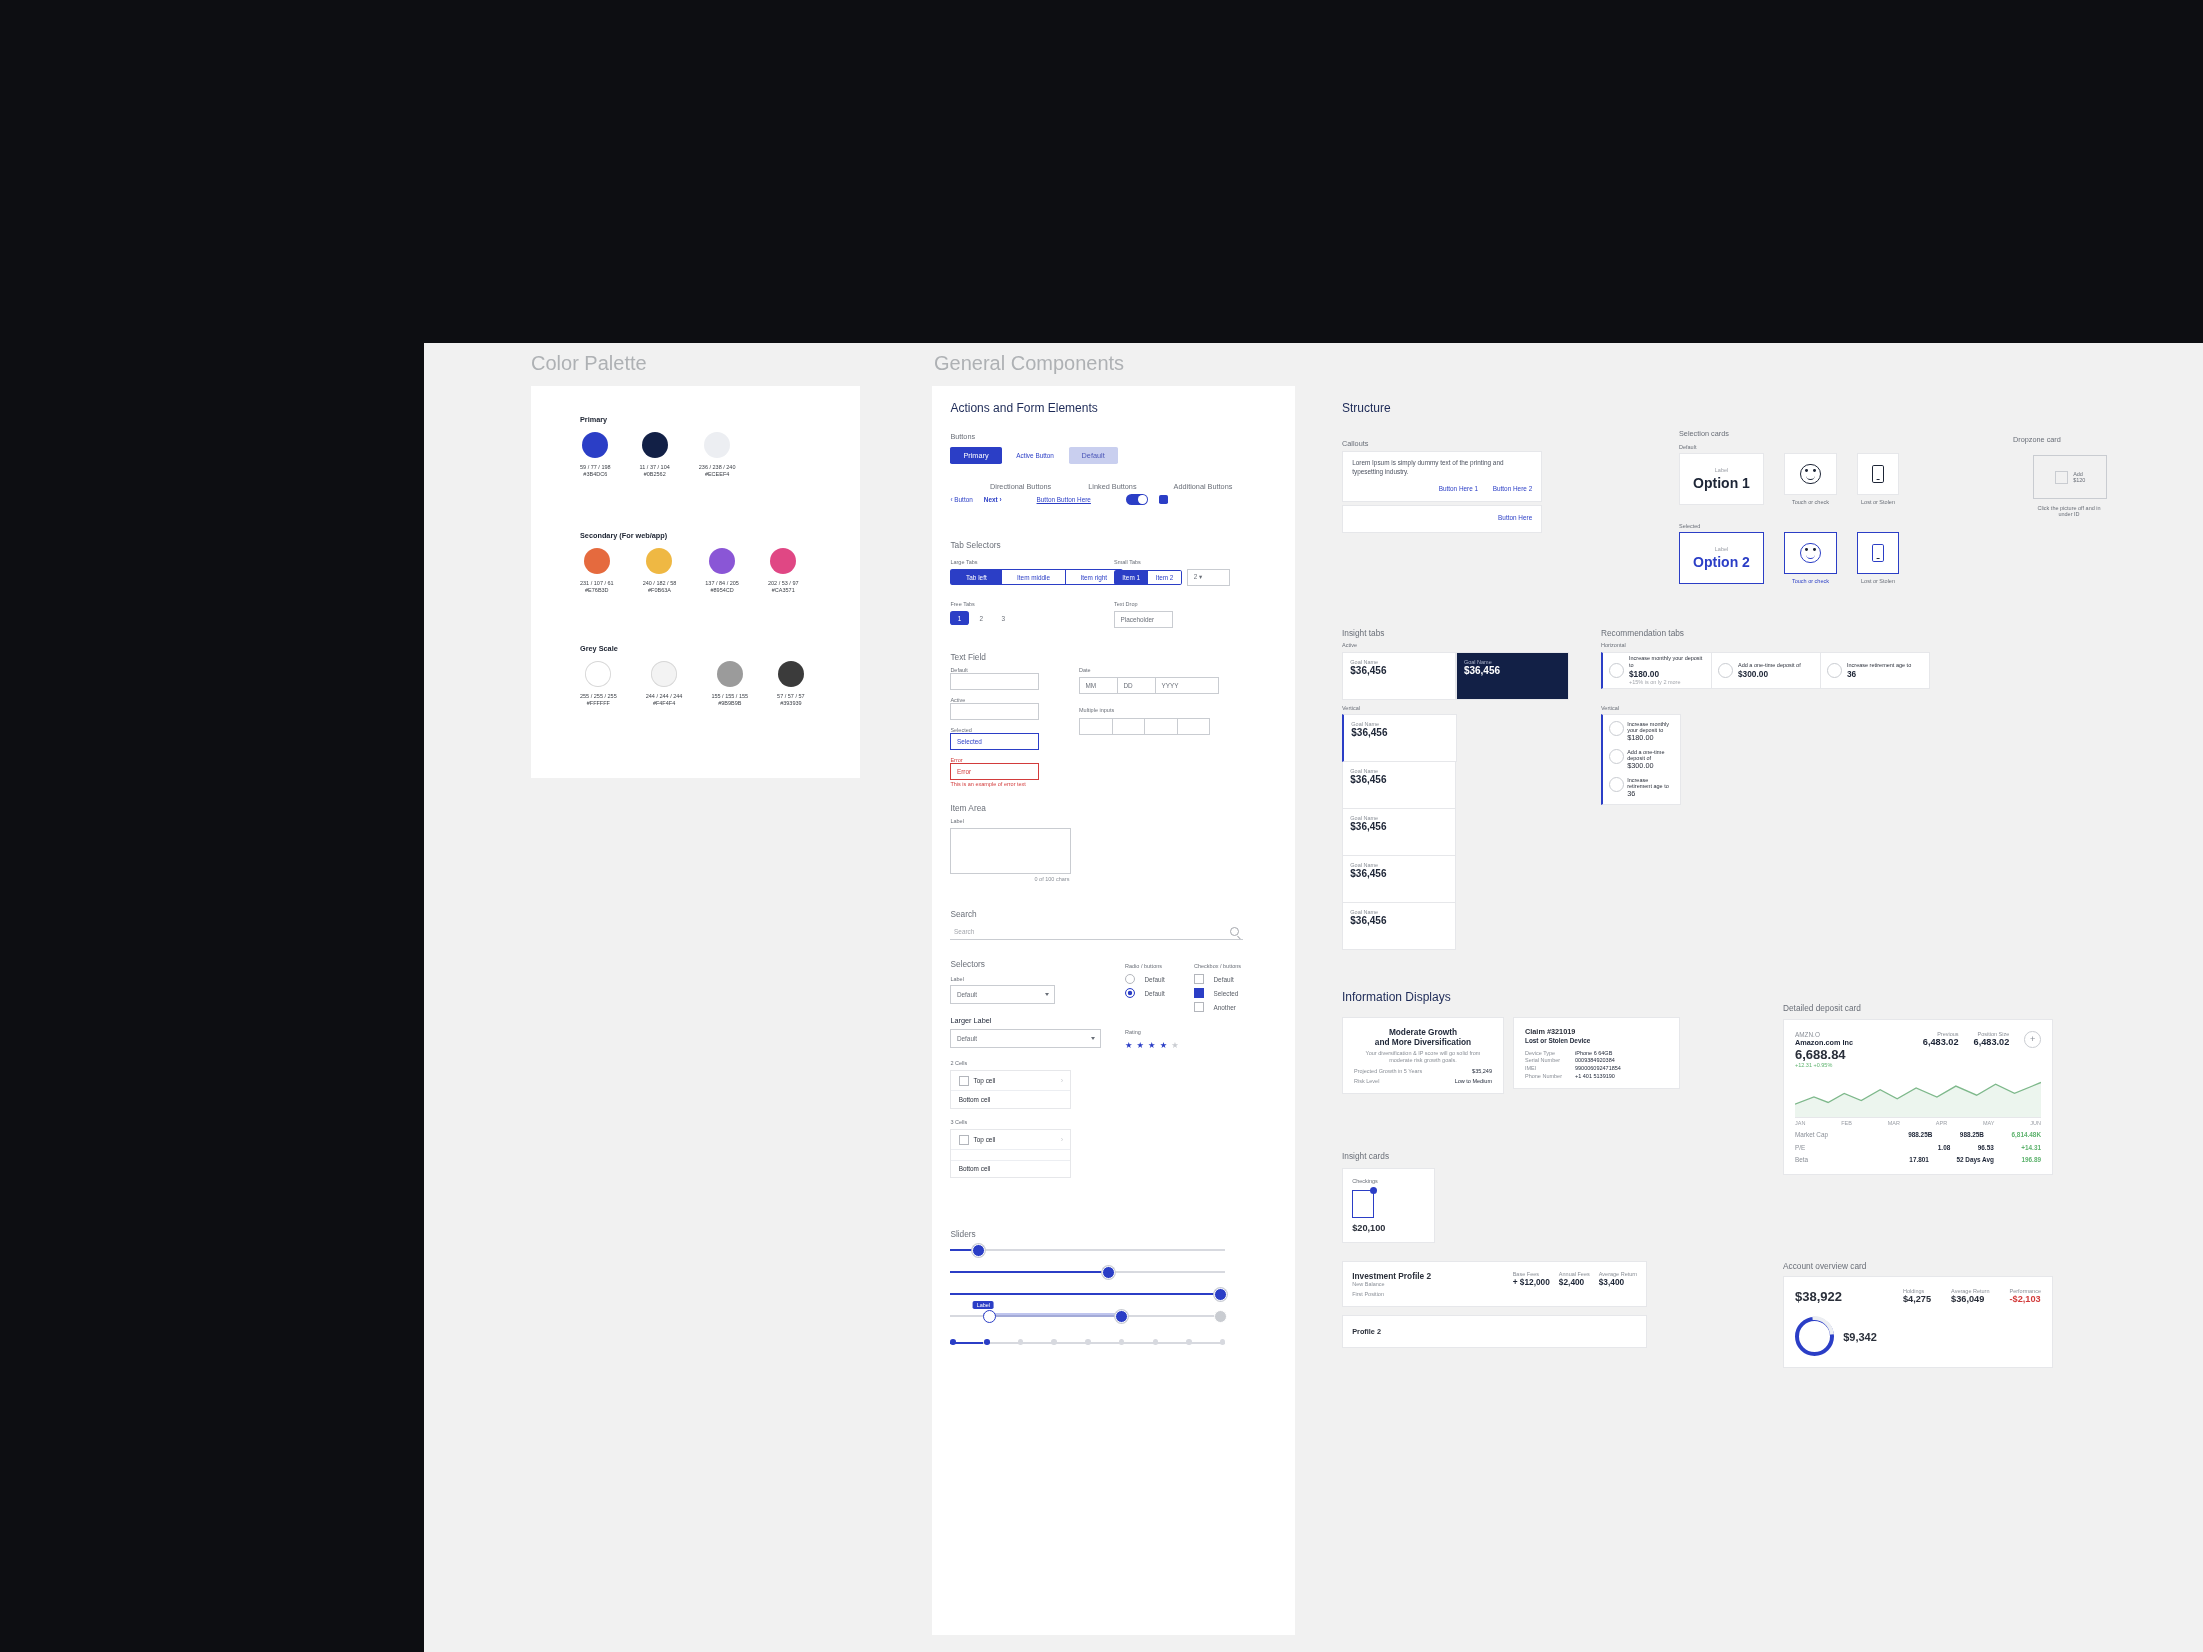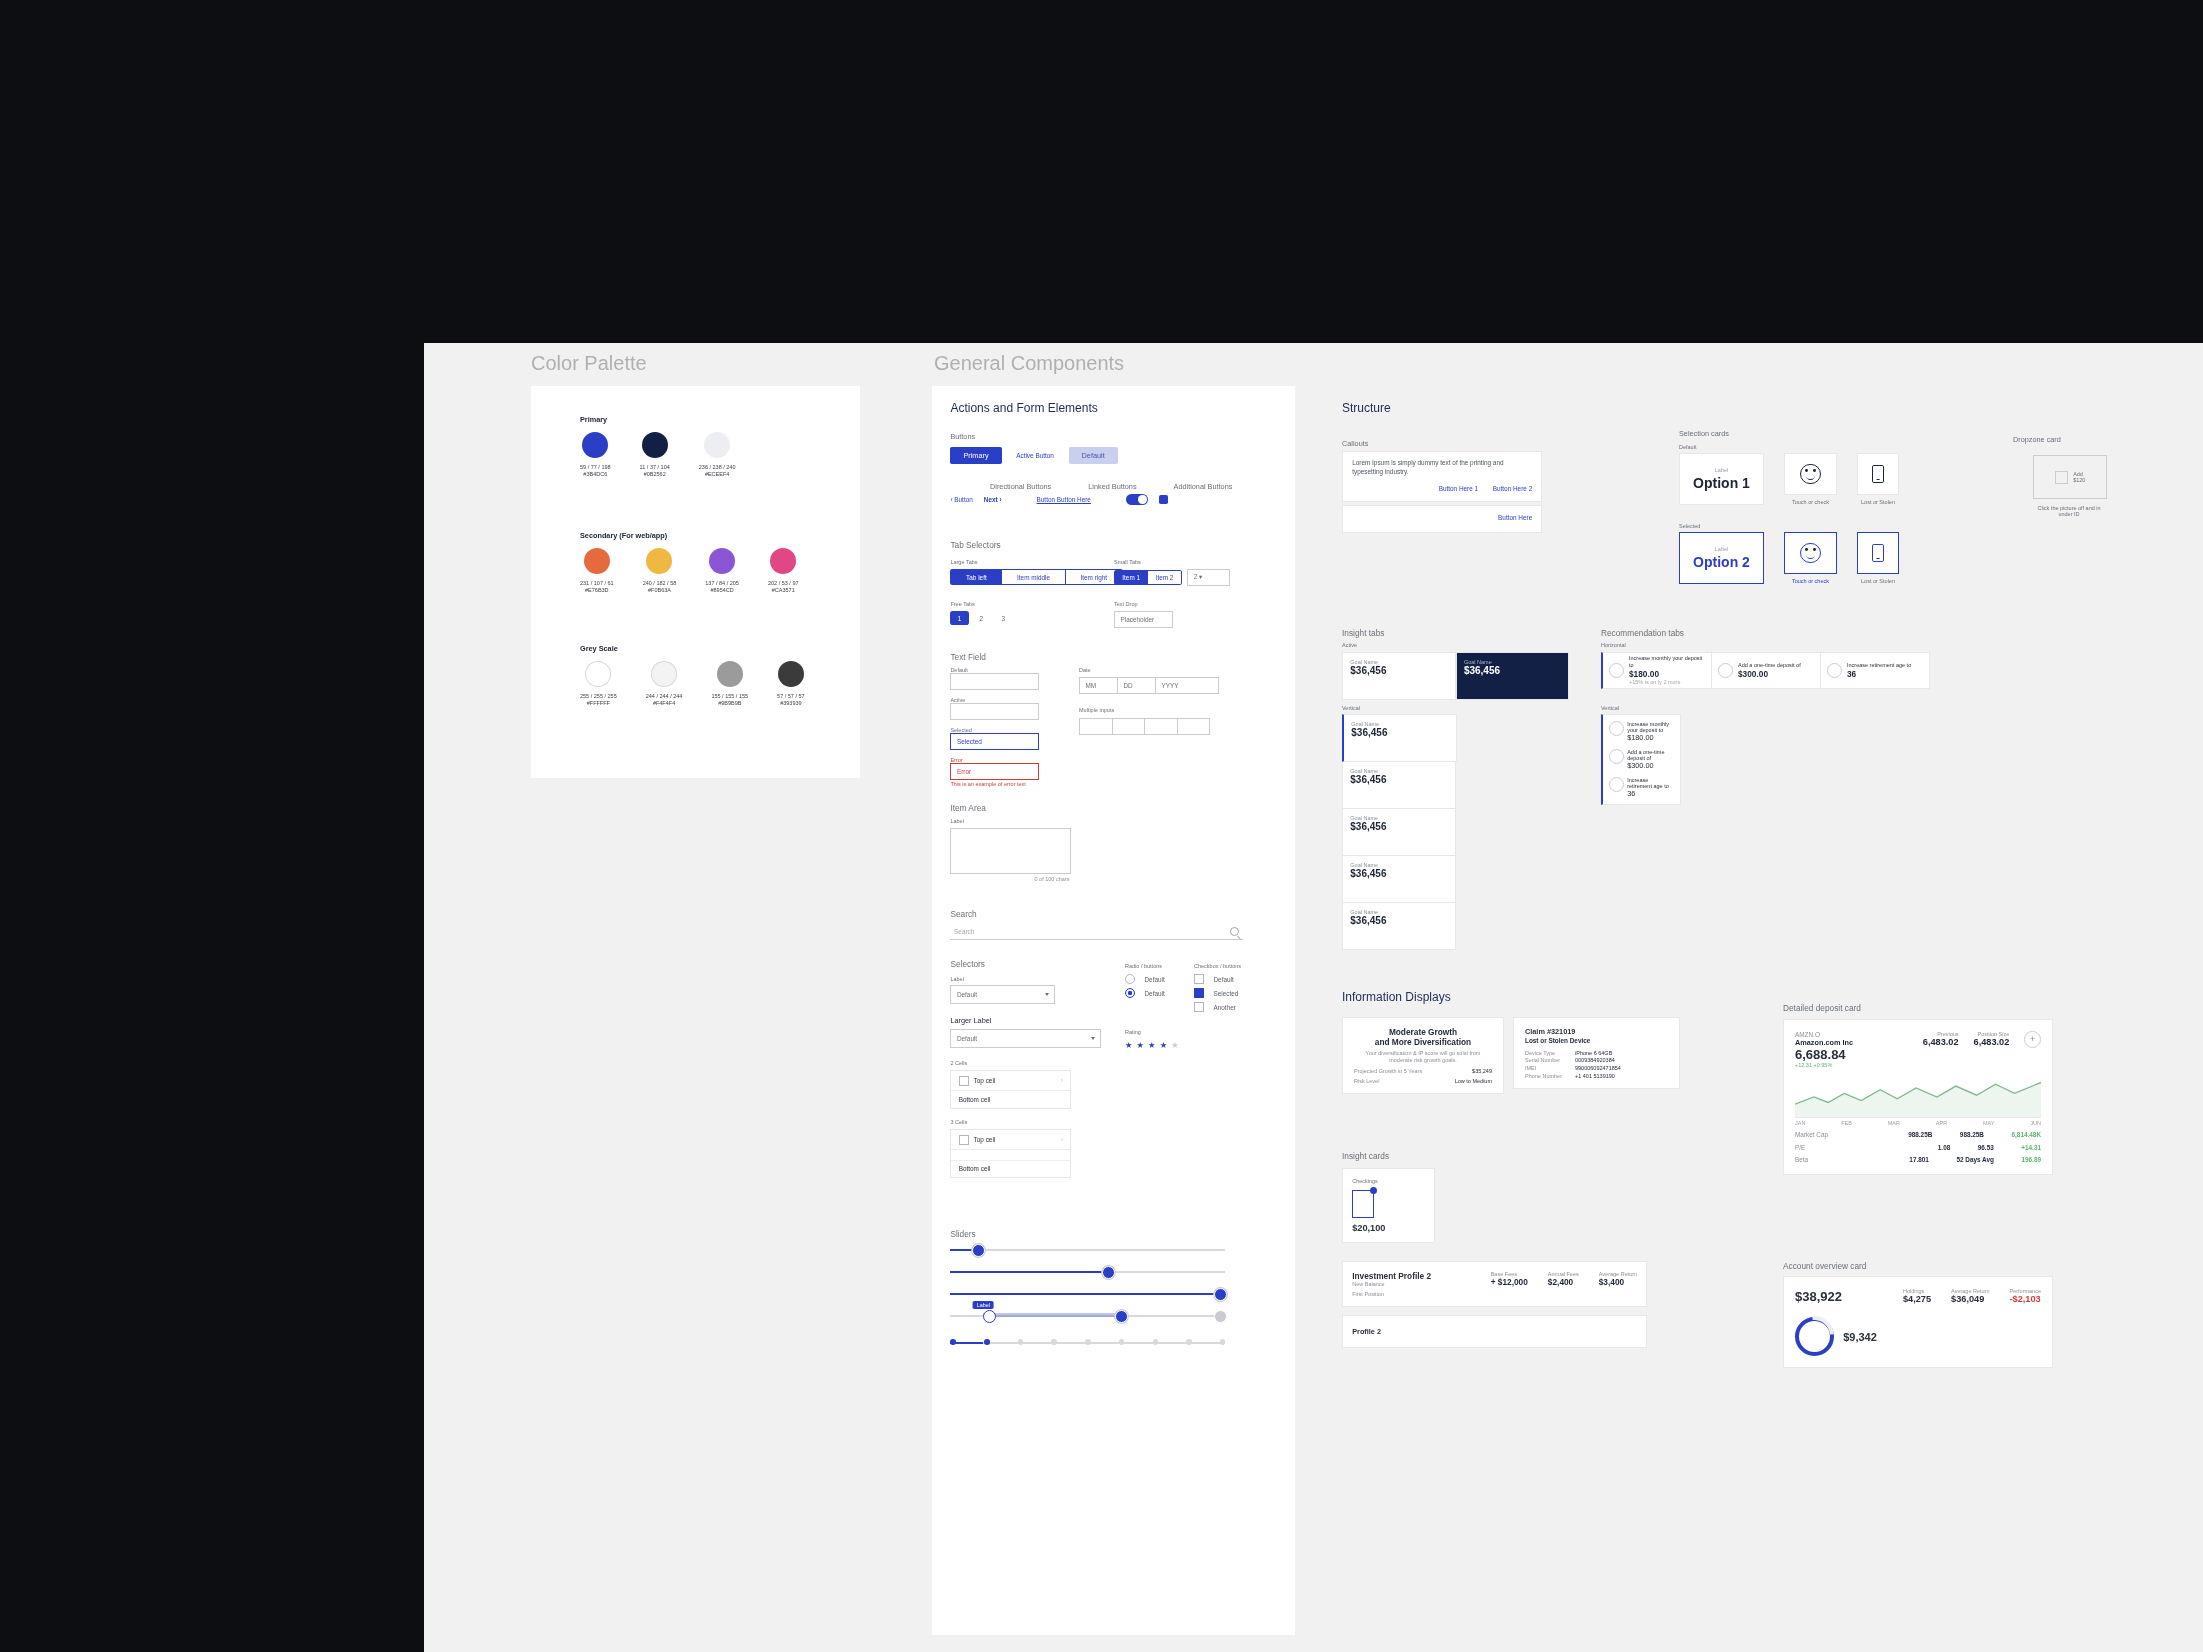--- a/index.html
+++ b/index.html
@@ -82,21 +82,21 @@
   .kvgrid{display:grid;grid-template-columns:auto 1fr;font-size:5.5px;gap:1.8px 13px;margin-top:5.5px;}
   .kvgrid .k{color:#8a8f97;}
   .kvgrid .v{color:#1d2536;}
   .assetCard{background:#ffffff;border:0.9px solid #e6e7ea;padding:9.2px;width:73px;display:flex;flex-direction:column;gap:5.5px;}
   .assetIcon{width:20px;height:26px;border:1.4px solid #2b3ec6;position:relative;}
   .assetIcon::before{content:"";position:absolute;right:-3.7px;top:-3.7px;width:7.3px;height:7.3px;background:#2b3ec6;border-radius:50%;}
   .assetVal{font-size:9.2px;font-weight:700;}
   .profCard{background:#ffffff;border:0.9px solid #e6e7ea;padding:9.2px;display:flex;gap:18.4px;}
   .profHead{font-size:8.3px;font-weight:600;}
   .profSub{font-size:5.5px;color:#8a8f97;}
-  .profKVgrp{display:flex;gap:20px;}
+  .profKVgrp{display:flex;gap:9px;}
   .profKV .k{font-size:5.5px;color:#8a8f97;}
   .profKV .v{font-size:8.3px;font-weight:700;color:#1d2536;}
   .secCard{background:#ffffff;border:0.9px solid #e6e7ea;padding:11px;width:246px;}
   .secHead{display:flex;justify-content:space-between;align-items:flex-start;}
   .secName{font-size:6.4px;color:#8a8f97;}
   .secBig{font-size:13px;font-weight:700;}
   .secDelta{font-size:5.5px;color:#5eb36e;}
   .secMini{font-size:5.5px;color:#8a8f97;text-align:right;}
   .secMini .nv{font-size:9.2px;font-weight:700;color:#1d2536;}
   .addBtn{width:14.7px;height:14.7px;border:0.9px solid #c9ccd1;border-radius:50%;display:flex;align-items:center;justify-content:center;font-size:9.2px;color:#8a8f97;}

